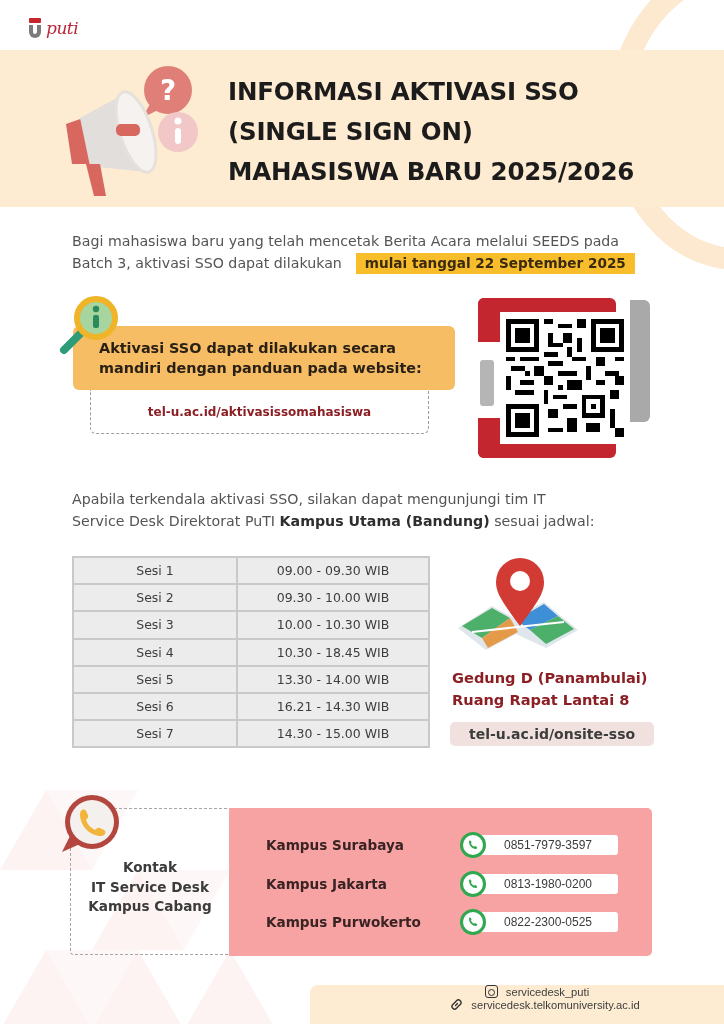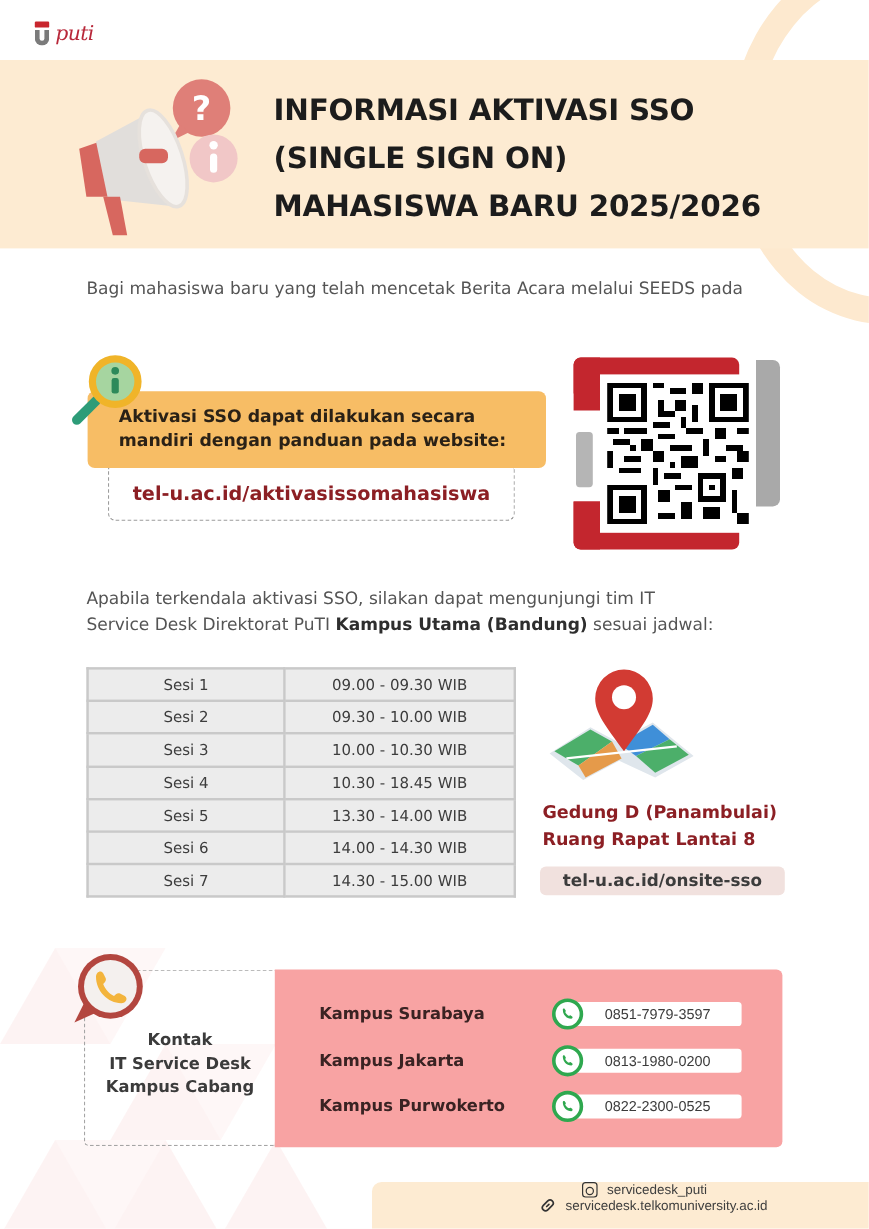--- a/index.html
+++ b/index.html
@@ -65,21 +65,21 @@
     position: absolute; left: 73px; top: 326px; width: 382px; height: 64px;
     background: #f7bd65; border-radius: 6px;
     padding: 12px 0 0 26px;
     font-weight: bold; font-size: 14.4px; line-height: 20px; color: #2a2116;
   }
   .magnifier { position: absolute; left: 56px; top: 294px; width: 66px; height: 64px; }
   .url-box {
     position: absolute; left: 90px; top: 390px; width: 339px; height: 44px;
     border: 1.5px dashed #9c9c9c; border-top: none; border-radius: 0 0 6px 6px;
     display: flex; align-items: center; justify-content: center;
-    font-weight: bold; font-size: 16px; color: #8c1f24;
+    font-weight: bold; font-size: 12px; color: #8c1f24;
   }
 
   
   .qr-wrap { position: absolute; left: 478px; top: 298px; width: 176px; height: 162px; }
   .qr-red-top { position: absolute; left: 0; top: 0; width: 138px; height: 30px; background: #c3262e; border-radius: 6px 6px 0 0; }
   .qr-red-bottom { position: absolute; left: 0; top: 120px; width: 138px; height: 40px; background: #c3262e; border-radius: 0 0 6px 6px; }
   .qr-red-left-t { position: absolute; left: 0; top: 0; width: 22px; height: 44px; background: #c3262e; border-radius: 6px 0 0 0; }
   .qr-red-left-b { position: absolute; left: 0; top: 120px; width: 22px; height: 40px; background: #c3262e; border-radius: 0 0 0 6px; }
   .qr-grey-right { position: absolute; left: 152px; top: 2px; width: 20px; height: 122px; background: #a9a9a9; border-radius: 0 6px 6px 0; }
   .qr-grey-left { position: absolute; left: 2px; top: 62px; width: 14px; height: 46px; background: #b5b5b5; border-radius: 3px; }
@@ -197,20 +197,21 @@
   <path d="M36 104 L50 104 L56 136 L44 136 Z" fill="#d7675f"></path>
 </svg>
 <div class="header-title">
   <div>INFORMASI AKTIVASI SSO</div>
   <div>(SINGLE SIGN ON)</div>
   <div>MAHASISWA BARU 2025/2026</div>
 </div>
 
 <div class="intro">
   <div>Bagi mahasiswa baru yang telah mencetak Berita Acara melalui SEEDS pada</div>
+  <div><span>Batch 3, aktivasi SSO dapat dilakukan</span><span class="highlight">mulai tanggal 22 September 2025</span></div>
 </div>
 
 <div class="sso-box">
   <div>Aktivasi SSO dapat dilakukan secara</div>
   <div>mandiri dengan panduan pada website:</div>
 </div>
 <svg class="magnifier" viewBox="0 0 66 64">
   <line x1="8" y1="56" x2="24" y2="40" stroke="#2d9c78" stroke-width="8" stroke-linecap="round"></line>
   <circle cx="40" cy="24" r="19" fill="#a6d5a0" stroke="#f0b429" stroke-width="6"></circle>
   <rect x="37" y="21" width="6" height="13" rx="2" fill="#2d8a5a"></rect>
@@ -307,21 +308,21 @@
   <tr>
         <td class="sesi">Sesi 4</td>
         <td>10.30 - 18.45 WIB</td>
       </tr>
   <tr>
         <td class="sesi">Sesi 5</td>
         <td>13.30 - 14.00 WIB</td>
       </tr>
   <tr>
         <td class="sesi">Sesi 6</td>
-        <td>14.00 - 14.30 WIB</td>
+        <td>16.21 - 14.30 WIB</td>
       </tr>
   <tr>
         <td class="sesi">Sesi 7</td>
         <td>14.30 - 15.00 WIB</td>
       </tr>
 </tbody>
   </table>
 
 <svg class="pin" viewBox="0 0 130 98">
   <path d="M6 72 L40 50 L62 62 L92 46 L126 74 L94 92 L64 78 L34 94 Z" fill="#dfe6ec"></path>

